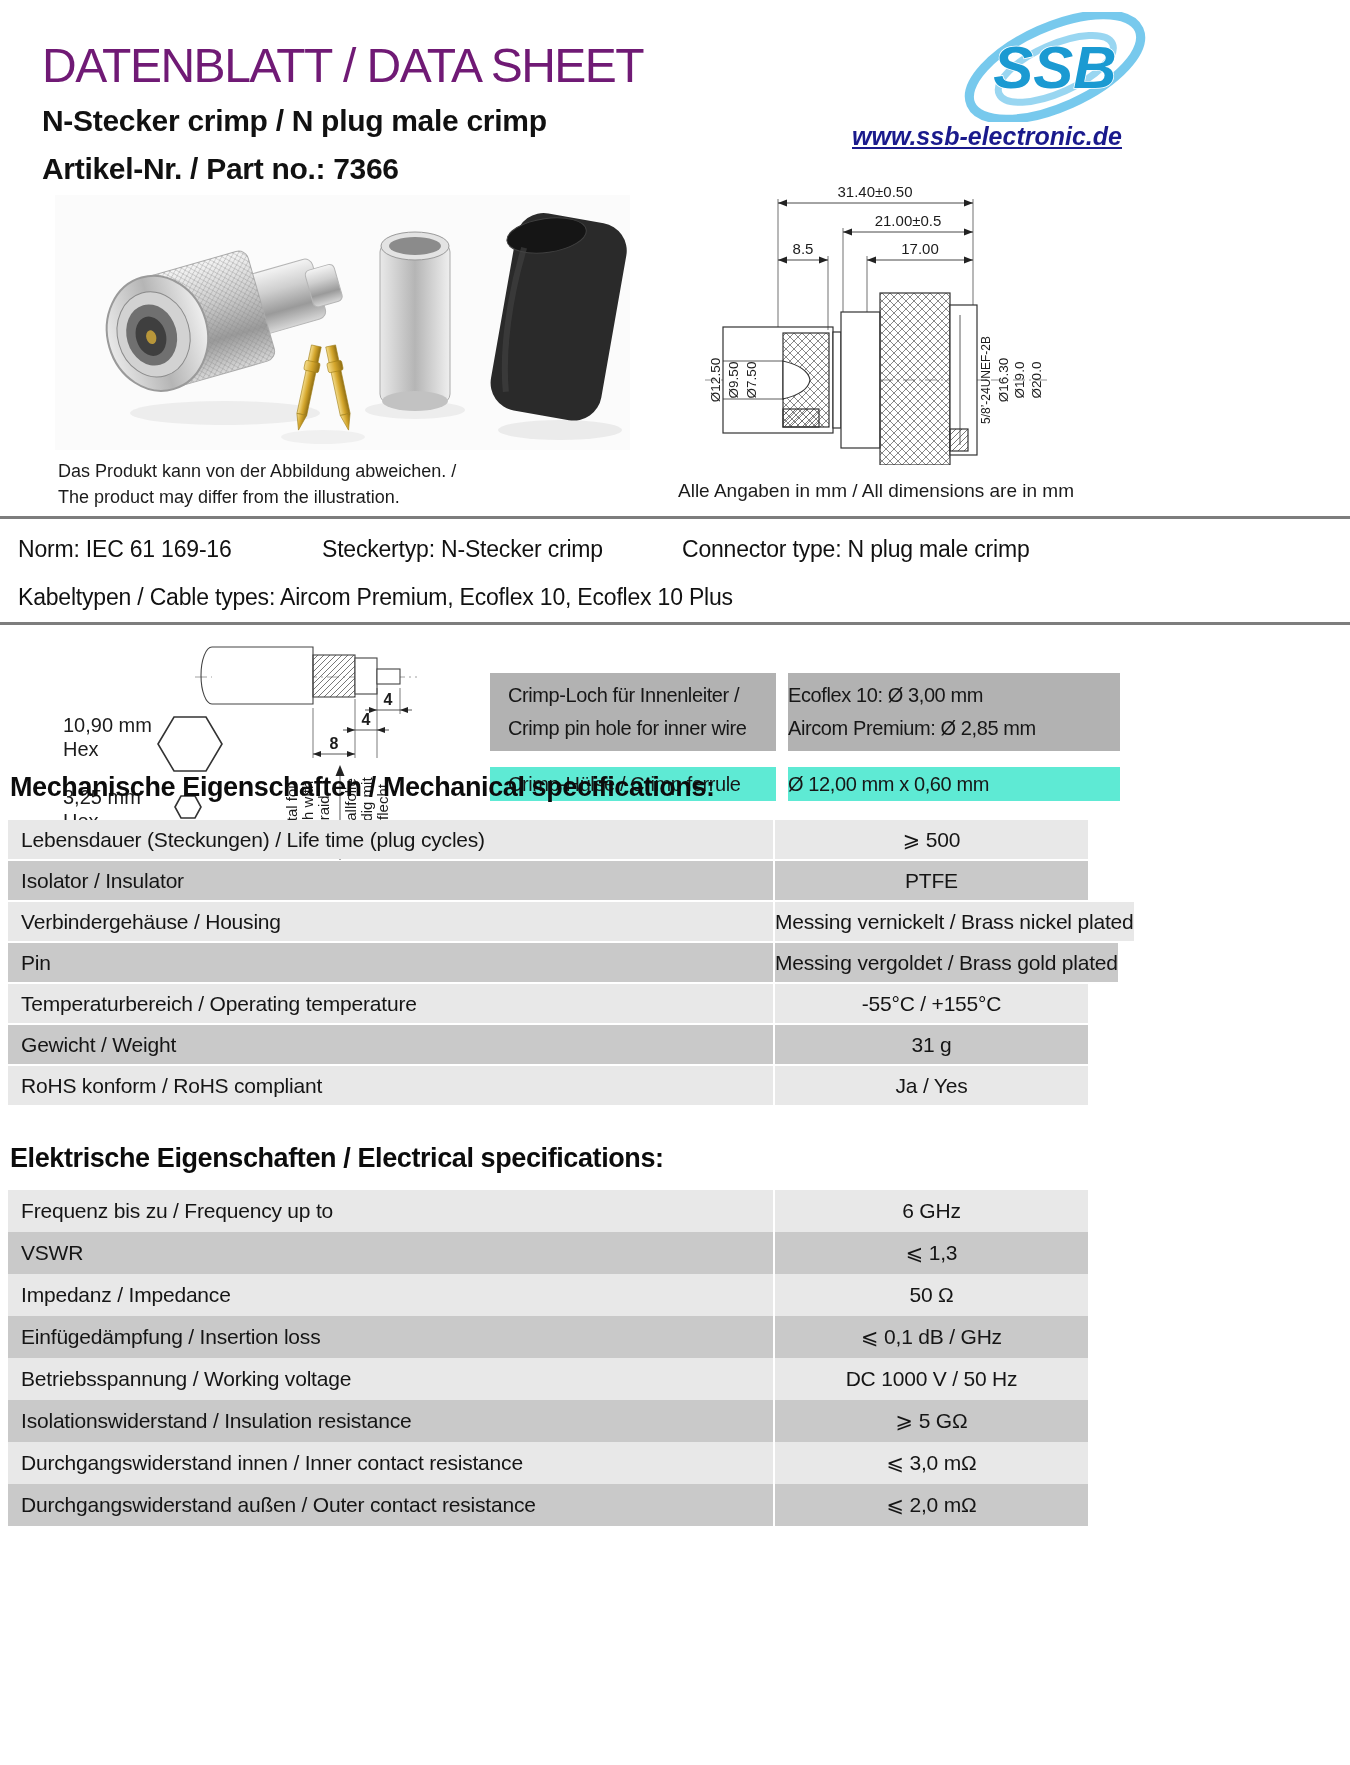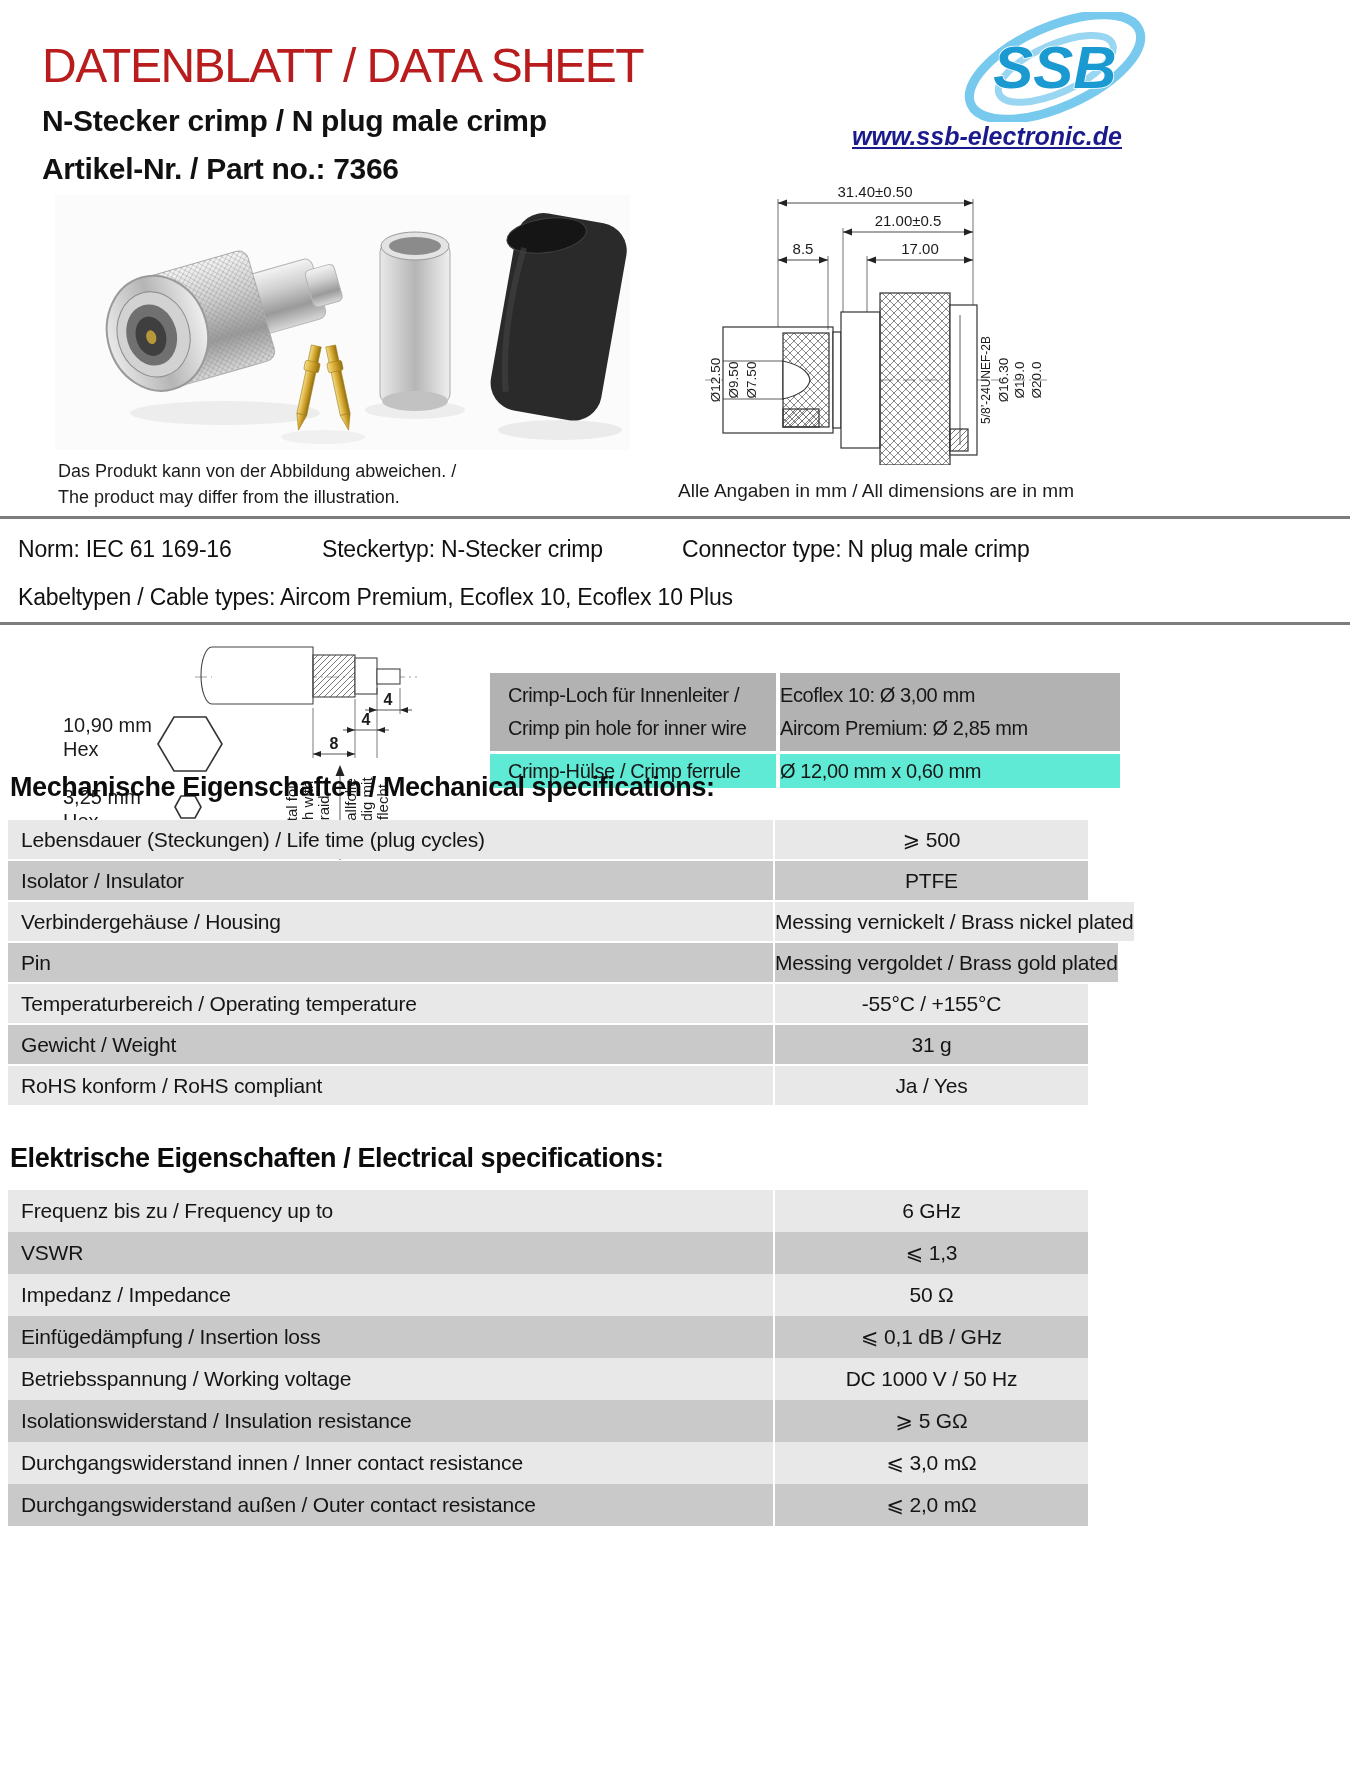--- a/index.html
+++ b/index.html
@@ -4,36 +4,36 @@
 <title>Datenblatt 7366</title>
 <style>
   html,body{margin:0;padding:0}
   body{
     width:1350px;height:1765px;background:#ffffff;position:relative;overflow:hidden;
     font-family:"Liberation Sans","DejaVu Sans",sans-serif;color:#111;
     -webkit-font-smoothing:antialiased;
   }
   .abs{position:absolute}
   
-  .title{left:42px;top:38px;font-size:48px;letter-spacing:-1.5px;font-weight:500;color:#b91c1c;white-space:nowrap}
+  .title{left:42px;top:38px;font-size:48px;letter-spacing:-1.5px;font-weight:500;color:#701a75;white-space:nowrap}
   .subtitle{left:42px;top:104px;font-size:30px;font-weight:bold;letter-spacing:-0.3px;white-space:nowrap}
   .partno{left:42px;top:152px;font-size:30px;font-weight:bold;letter-spacing:-0.3px;white-space:nowrap}
   .website{left:852px;top:122px;width:300px;font-size:25px;font-weight:bold;font-style:italic;color:#1a1a8c;text-decoration:underline;white-space:nowrap}
   
   .photo-caption{left:58px;top:458px;width:400px;font-size:18px;line-height:26px;color:#1b1b1b}
   .dim-note{left:678px;top:480px;font-size:19px;color:#1b1b1b;white-space:nowrap}
   
   .rule{left:0;width:1350px;height:3px;background:#7d7d7d}
   
   .norm-row{left:0;top:536px;width:1350px;height:32px;font-size:23px;letter-spacing:-0.2px}
   .norm-row span{position:absolute;white-space:nowrap}
   .cable-row{left:18px;top:584px;font-size:23px;letter-spacing:-0.2px;white-space:nowrap}
   
   .crimp-table{left:490px;top:673px;width:630px}
-  .crimp-row{display:grid;grid-template-columns:286px 1fr;column-gap:4px;margin-bottom:3px}
+  .crimp-row{display:grid;grid-template-columns:286px 1fr;column-gap:12px;margin-bottom:16px}
   .crimp-row>div{display:flex;flex-direction:column;justify-content:center}
   .crimp-row .lab{padding-left:18px;align-items:flex-start}
   .crimp-row .val{align-items:flex-start;text-align:center}
   .crimp-row.r1>div{background:#b2b2b2;height:78px}
   .crimp-row.r2>div{background:#5eead4;height:34px}
   .crimp-row .line{font-size:20px;letter-spacing:-0.4px;line-height:33px;color:#171717;white-space:nowrap}
   
   .sec-heading{left:10px;font-size:27px;font-weight:bold;letter-spacing:-0.4px;white-space:nowrap;color:#0c0c0c}
   
   .spec-table{left:8px;width:1080px}

